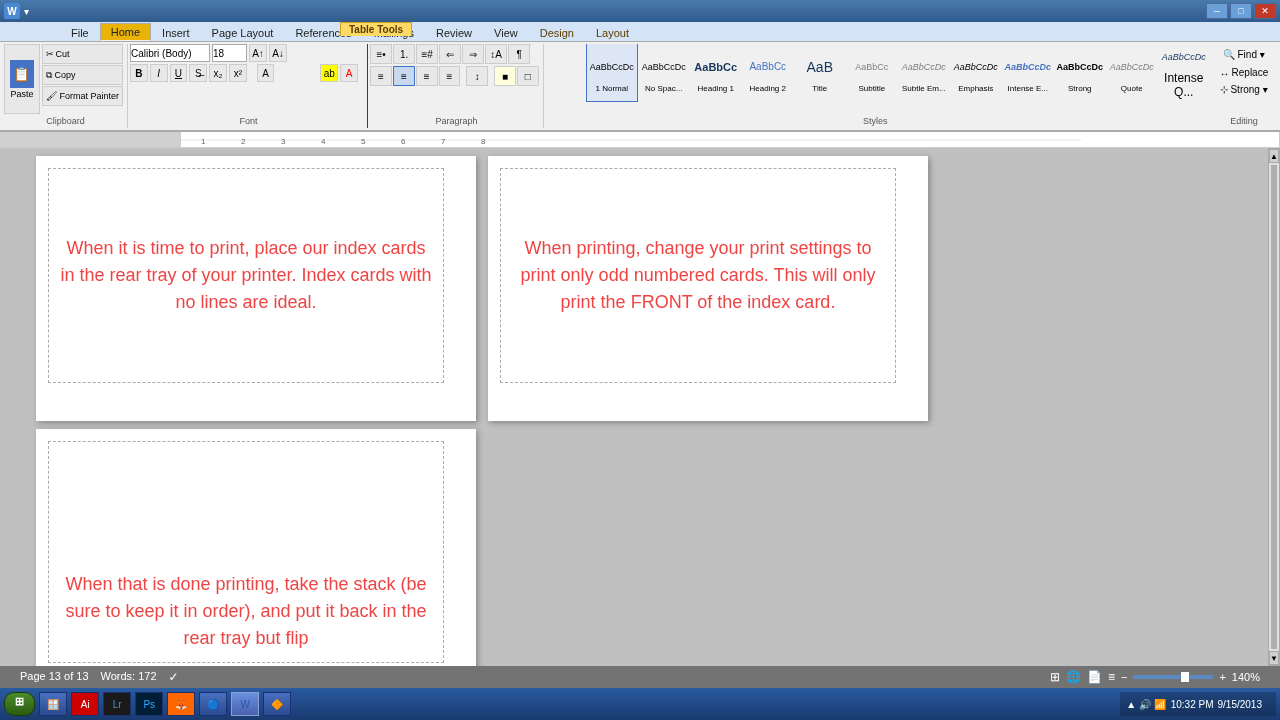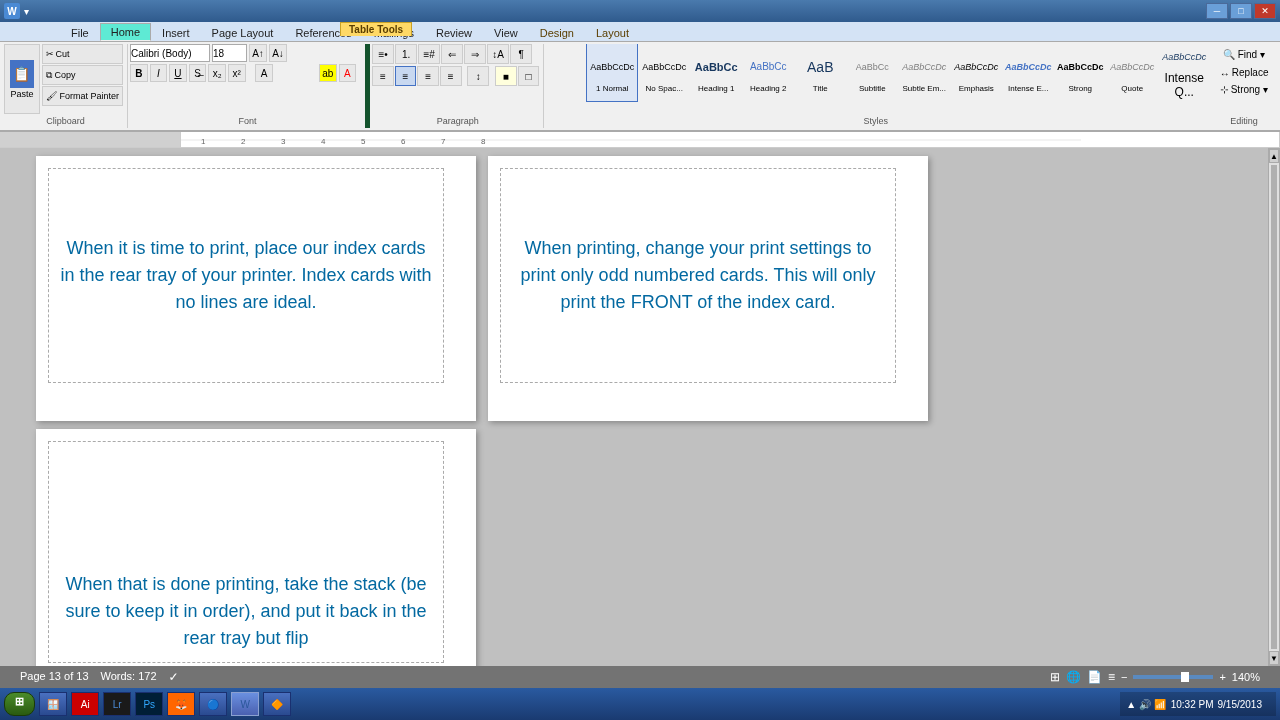--- a/index.html
+++ b/index.html
@@ -55,21 +55,21 @@
       color: #222;
       cursor: pointer;
       border: 1px solid transparent;
       border-bottom: none;
       background: transparent;
       height: 18px;
       display: flex;
       align-items: center;
     }
     .ribbon-tab.active {
-      background: #5eead4;
+      background: #eab308;
       border-color: #aaa;
       border-bottom: 1px solid #f0f0f0;
       font-weight: normal;
     }
 
     
     .ribbon {
       background: #f0f0f0;
       height: 90px;
       flex-shrink: 0;
@@ -137,21 +137,21 @@
       height: 20px;
       display: flex;
       align-items: center;
     }
 
     
     .font-group {
       display: flex;
       flex-direction: column;
       padding-bottom: 14px;
-      border-right: 5px solid #14532d;
+      border-right: 1px solid #14532d;
       padding-right: 9px;
       position: relative;
       min-width: 140px;
     }
     .font-row1 {
       display: flex;
       gap: 2px;
       margin-bottom: 2px;
     }
     .font-select {
@@ -282,21 +282,21 @@
 
     .card {
       border: 1px dashed #aaa;
       margin: 4px;
       padding: 10px;
       display: flex;
       align-items: center;
       justify-content: center;
       text-align: center;
       font-size: 18px;
-      color: #0369a1;
+      color: #ef4444;
       line-height: 1.5;
     }
     .card-top { height: 215px; width: 396px; }
     .card-bottom { height: 222px; width: 396px; align-items: flex-end; }
 
     .scrollbar-right {
       width: 12px;
       background: #e0e0e0;
       flex-shrink: 0;
       border: 1px solid #aaa;

